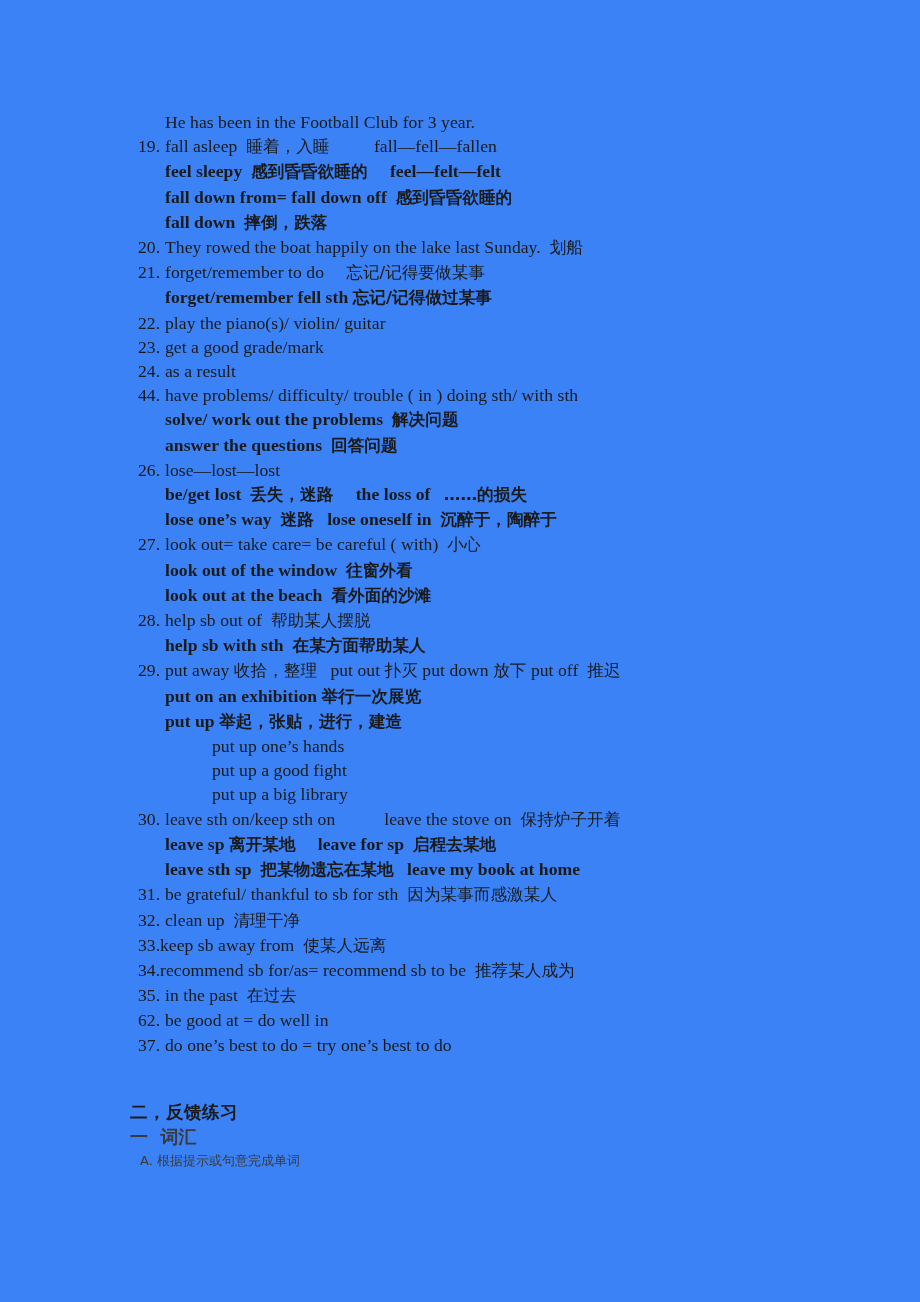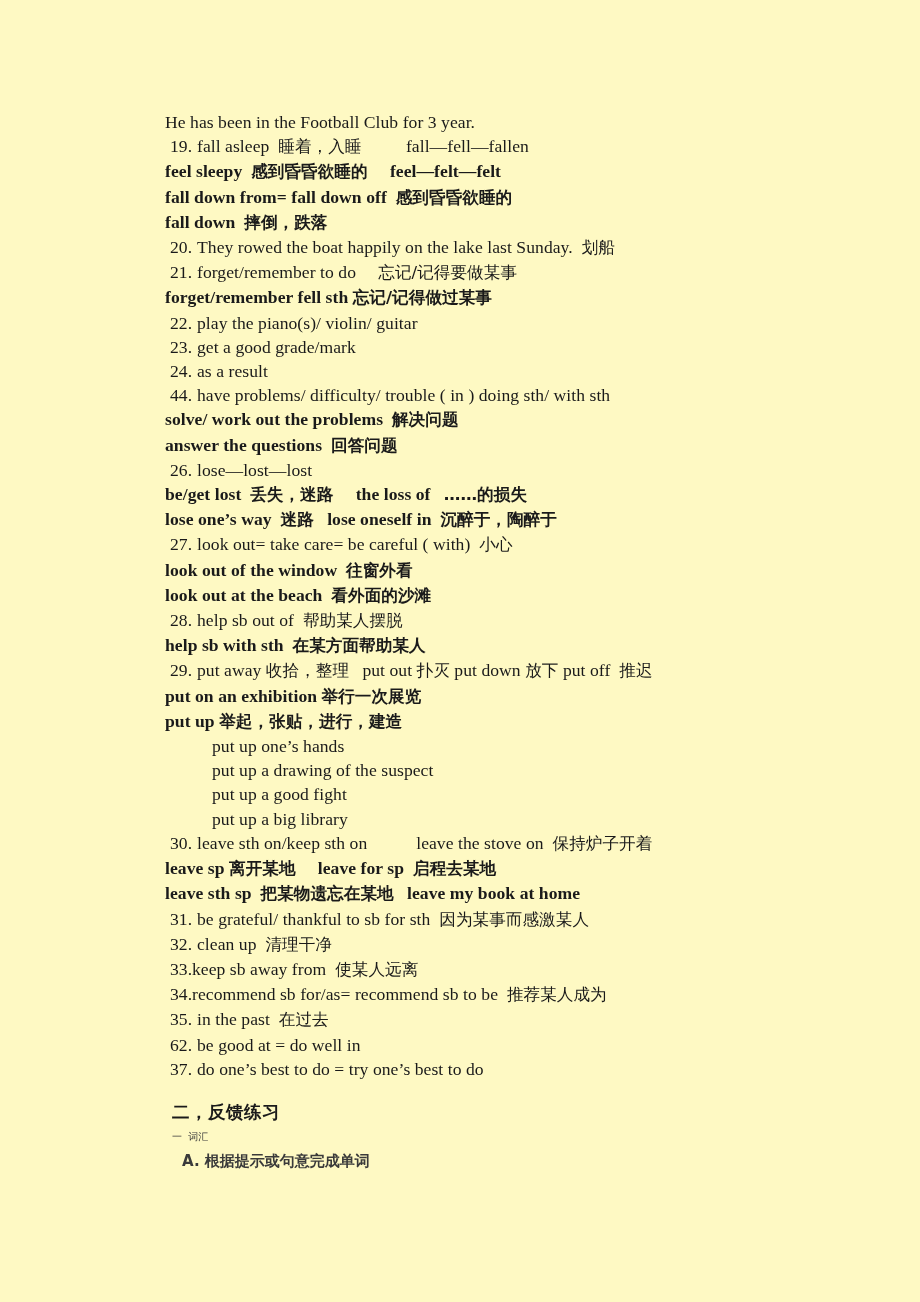--- a/index.html
+++ b/index.html
@@ -17,21 +17,21 @@
     color: #000000;
     -webkit-font-smoothing: antialiased;
   }
 
   #page {
     position: absolute;
     left: 0;
     top: 0;
     width: 920px;
     height: 1302px;
-    background: #fef9c3;
+    background: #3b82f6;
   }
 
   
   #doc-body {
     position: absolute;
     left: 138px;
     top: 110px;
     width: 740px;
   }
 
@@ -41,21 +41,20 @@
     white-space: pre;
     letter-spacing: 0.05px;
     color: #1a1a1a;
   }
 
   
   .item {
     display: block;
     position: relative;
     padding-left: 27px;
-    margin-left: 32px;
   }
   .item > .num {
     position: absolute;
     left: 0;
     top: 0;
     width: 27px;
     text-align: left;
     white-space: pre;
   }
   
@@ -75,43 +74,42 @@
 
   
   .cn { font-family: "DejaVu Sans", "Liberation Sans", sans-serif; font-size: 16.6px; }
 
   
   #doc-tail {
     position: absolute;
     left: 130px;
     top: 1100px;
     width: 700px;
-    margin-left: 42px;
   }
   .tail-line {
     white-space: pre;
     font-family: "DejaVu Sans", "Liberation Sans", sans-serif;
     color: #1a1a1a;
   }
   .tail-h {
     font-size: 17.5px;
     line-height: 25px;
     font-weight: bold;
     letter-spacing: 0.5px;
   }
   .tail-sub {
-    font-size: 10px;
+    font-size: 18px;
     line-height: 24px;
-    font-weight: normal;
+    font-weight: bold;
     color: #3a3a3a;
   }
   .tail-sub2 {
-    font-size: 15px;
+    font-size: 13px;
     line-height: 24px;
-    font-weight: bold;
+    font-weight: normal;
     color: #3a3a3a;
     padding-left: 10px;
   }
 </style>
 </head>
 <body>
 
 <div id="page">
 
   <div id="doc-body">
@@ -146,21 +144,20 @@
     <div class="line cont"><span>look out of the window  </span><span class="cn">往窗外看</span></div>
     <div class="line cont"><span>look out at the beach  </span><span class="cn">看外面的沙滩</span></div>
 
     <div class="line item"><span class="num">28.</span><span>help sb out of  </span><span class="cn">帮助某人摆脱</span></div>
     <div class="line cont"><span>help sb with sth  </span><span class="cn">在某方面帮助某人</span></div>
 
     <div class="line item"><span class="num">29.</span><span>put away </span><span class="cn">收拾，整理</span><span>   put out </span><span class="cn">扑灭</span><span> put down </span><span class="cn">放下</span><span> put off  </span><span class="cn">推迟</span></div>
     <div class="line cont"><span>put on an exhibition </span><span class="cn">举行一次展览</span></div>
     <div class="line cont"><span>put up </span><span class="cn">举起，张贴，进行，建造</span></div>
     <div class="line sub"><span>put up one’s hands</span></div>
-    <div class="line sub"><span>put up a drawing of the suspect</span></div>
     <div class="line sub"><span>put up a good fight</span></div>
     <div class="line sub"><span>put up a big library</span></div>
 
     <div class="line item"><span class="num">30.</span><span>leave sth on/keep sth on           leave the stove on  </span><span class="cn">保持炉子开着</span></div>
     <div class="line cont"><span>leave sp </span><span class="cn">离开某地</span><span>     leave for sp  </span><span class="cn">启程去某地</span></div>
     <div class="line cont"><span>leave sth sp  </span><span class="cn">把某物遗忘在某地</span><span>   leave my book at home</span></div>
 
     <div class="line item"><span class="num">31.</span><span>be grateful/ thankful to sb for sth  </span><span class="cn">因为某事而感激某人</span></div>
 
     <div class="line item"><span class="num">32.</span><span>clean up  </span><span class="cn">清理干净</span></div>

